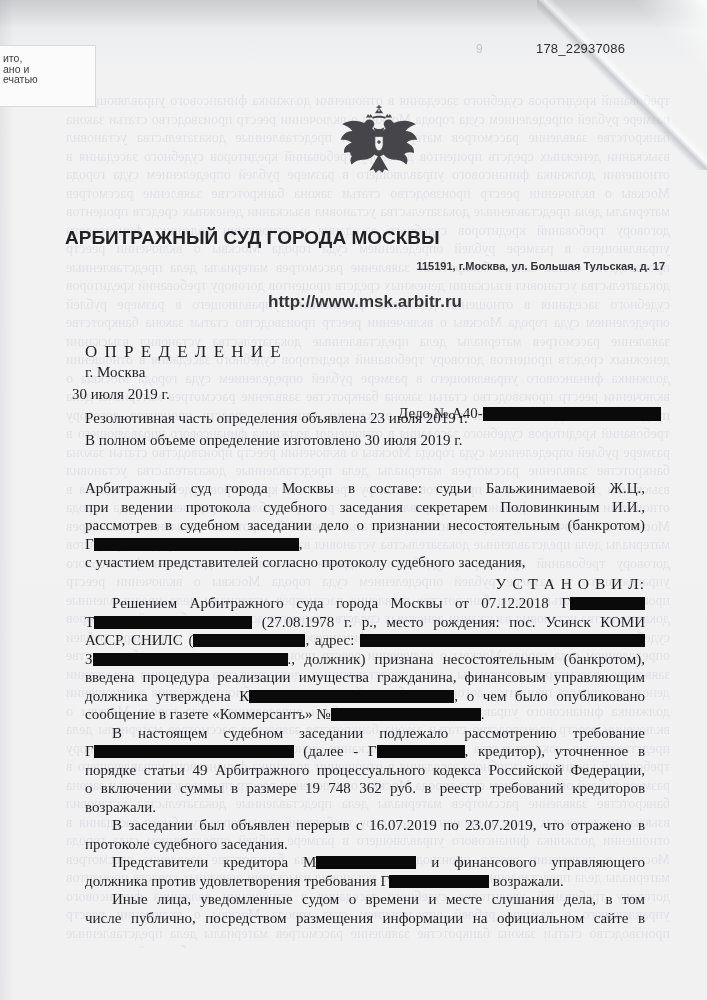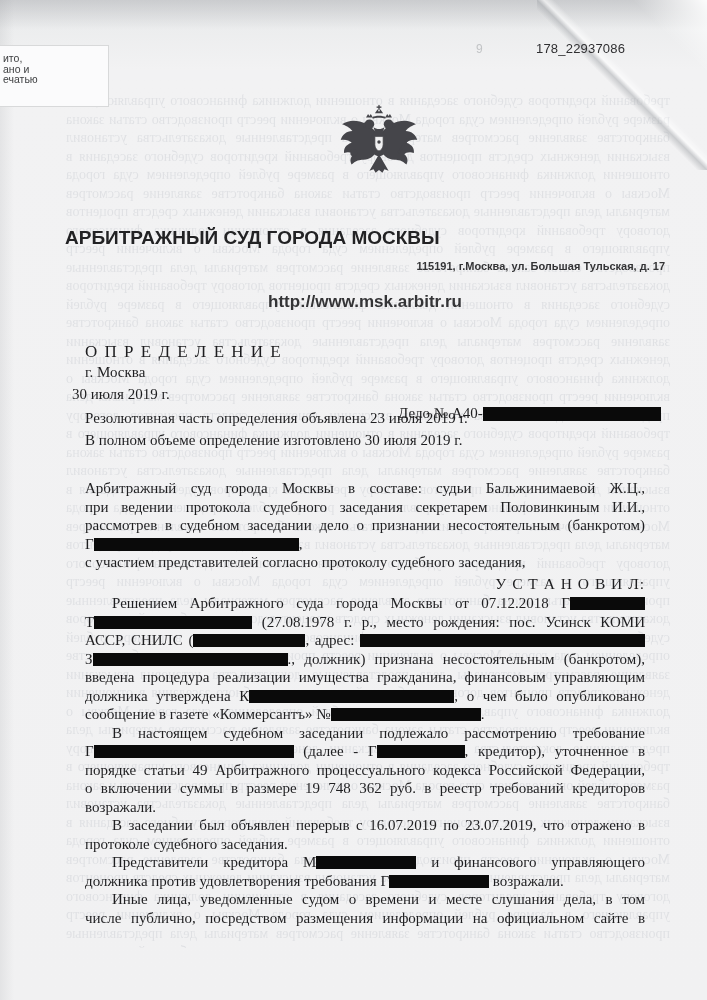--- a/index.html
+++ b/index.html
@@ -15,21 +15,21 @@
   .left-edge{position:absolute;top:0;left:0;width:14px;height:1000px;
     background:linear-gradient(90deg,rgba(140,143,147,.14),rgba(140,143,147,0));}
 
   
   .bleed{position:absolute;left:66px;top:92px;width:604px;height:856px;
     transform:scaleX(-1);opacity:.085;filter:blur(.6px);color:#2c3a52;
     font-size:14px;line-height:18.5px;text-align:justify;overflow:hidden;
     pointer-events:none;}
 
   
-  .sticker{position:absolute;left:0;top:45px;width:109px;height:62px;
+  .sticker{position:absolute;left:0;top:45px;width:96px;height:62px;
     background:#fbfbfc;border:1px solid #d8d9da;border-left:none;box-sizing:border-box;
     padding:7px 0 0 3px;font-family:"Liberation Sans",sans-serif;font-size:10.5px;
     line-height:10.5px;color:#3f4042;}
 
   .doc-ref{position:absolute;left:536px;top:41px;font-family:"Liberation Sans",sans-serif;
     font-size:13px;letter-spacing:.2px;color:#2f2f31;}
   .page-num{position:absolute;left:476px;top:42px;font-family:"Liberation Sans",sans-serif;
     font-size:12px;color:#c2c4c6;}
 
   .emblem{position:absolute;left:338px;top:102px;width:82px;height:80px;}

